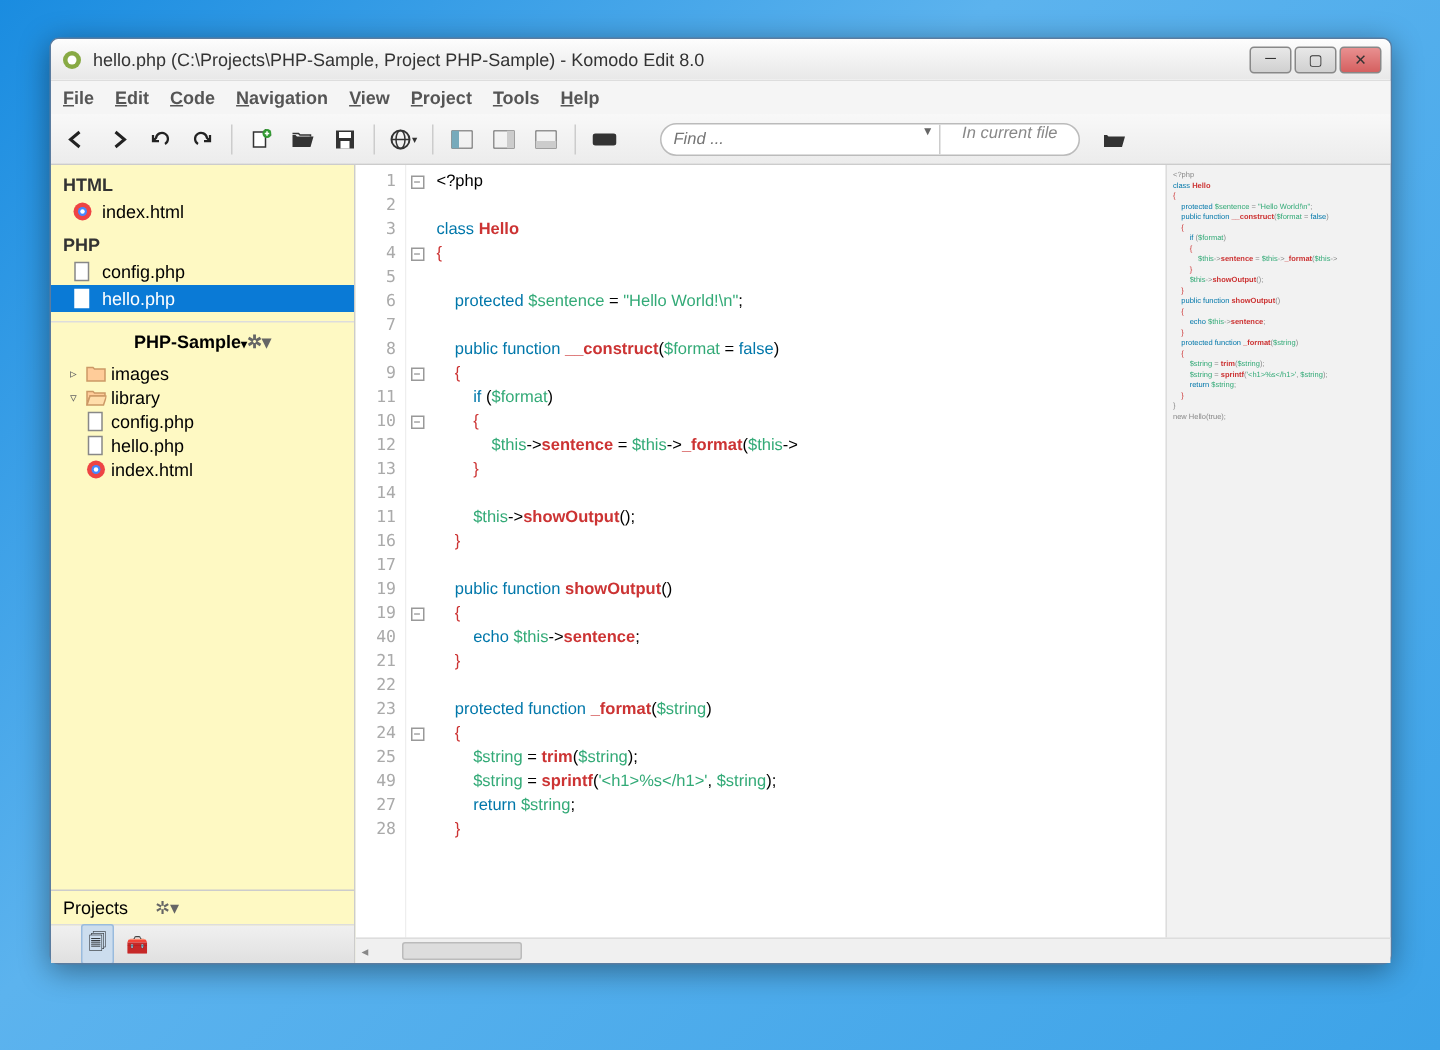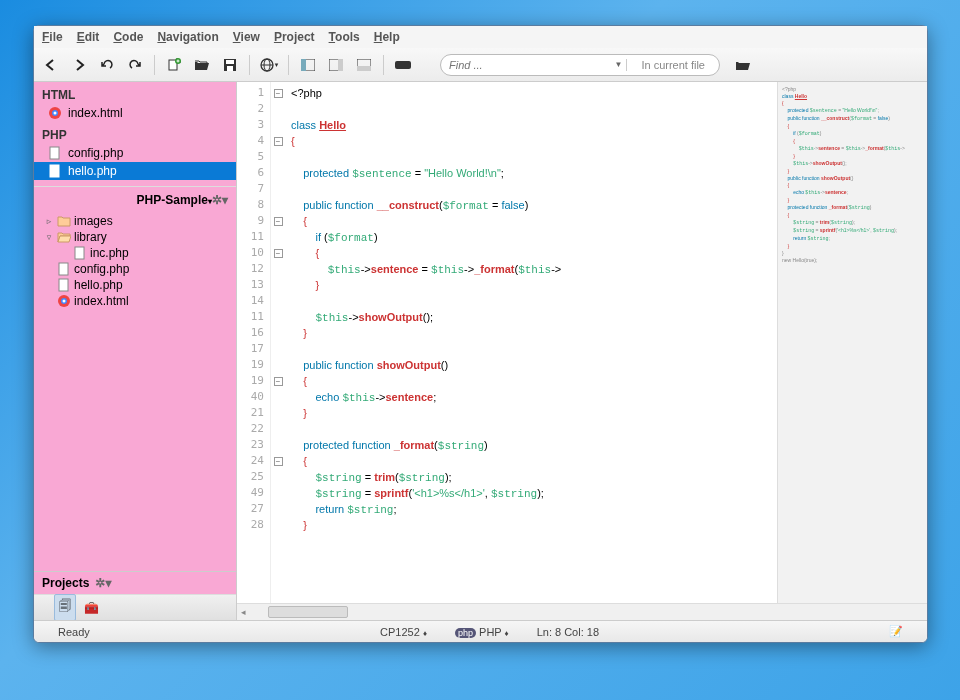--- a/index.html
+++ b/index.html
@@ -10,69 +10,81 @@
 .titlebar .title { flex: 1; font-size: 12px; color: #333; }
 .winbtns { display: flex; gap: 2px; }
 .winbtn { width: 28px; height: 18px; background: linear-gradient(#e8e8e8,#d0d0d0); border: 1px solid #888; border-radius: 3px; display: flex; align-items: center; justify-content: center; font-size: 10px; color: #333; cursor: pointer; }
 .winbtn.close { background: linear-gradient(#e89090,#d56060); }
 .menubar { height: 22px; background: #f5f5f5; display: flex; align-items: center; padding: 0 8px; font-size: 12px; color: #555; gap: 14px; }
 .menubar span { cursor: pointer; font-weight: bold; }
 .menubar .u { text-decoration: underline; }
 .toolbar { height: 34px; background: linear-gradient(#f8f8f8,#ececec); border-bottom: 1px solid #ccc; display: flex; align-items: center; padding: 0 6px; gap: 6px; }
 .tbtn { width: 22px; height: 22px; display: flex; align-items: center; justify-content: center; color: #333; cursor: pointer; border-radius: 2px; }
 .tsep { width: 1px; height: 20px; background: #ccc; margin: 0 2px; }
-.find-box { display: flex; align-items: center; background: #fff; border: 1px solid #bbb; border-radius: 11px; height: 22px; width: 280px; margin-left: 20px; overflow: hidden; }
+.find-box { display: flex; background: #fff; border: 1px solid #bbb; border-radius: 11px; height: 22px; width: 280px; margin-left: 20px; overflow: hidden; }
 .find-box input { border: none; outline: none; font-size: 11px; font-style: italic; color: #888; padding: 0 8px; flex: 1; background: transparent; }
-.find-box .part2 { border-left: 1px solid #ccc; padding: 0 14px; font-size: 11px; color: #888; white-space: nowrap; }
+.find-box .part2 { border-left: 1px solid #ccc; padding: 0 14px; font-size: 11px; font-style: italic; color: #888; white-space: nowrap; }
 .find-box .dd { font-size: 8px; color: #666; padding-right: 4px; }
 .main { flex: 1; display: flex; overflow: hidden; }
-.sidebar { width: 203px; background: #f9a8d4; border-right: 1px solid #ccc; display: flex; flex-direction: column; font-size: 12px; }
+.sidebar { width: 203px; background: #fef9c3; border-right: 1px solid #ccc; display: flex; flex-direction: column; font-size: 12px; }
 .sb-top { flex: 0 0 auto; border-bottom: 1px solid #ddd; padding-bottom: 6px; }
 .sb-header { font-weight: bold; color: #333; padding: 6px 8px 2px; font-size: 12px; }
 .sb-item { display: flex; align-items: center; padding: 2px 8px 2px 14px; gap: 6px; cursor: pointer; }
 .sb-item.sel { background: #0a7ad6; color: #fff; }
 .sb-icon { width: 14px; height: 14px; flex-shrink: 0; }
 .sb-mid { flex: 1; overflow: hidden; }
-.sb-proj-head { display: flex; align-items: center; justify-content: flex-end; padding: 6px 8px; font-weight: bold; }
+.sb-proj-head { display: flex; align-items: center; justify-content: center; padding: 6px 8px; font-weight: bold; }
 .sb-gear { font-size: 12px; color: #666; cursor: pointer; }
 .tree { padding: 0 4px; }
 .tree-item { display: flex; align-items: center; padding: 1px 0; gap: 3px; cursor: pointer; }
 .tw { width: 10px; font-size: 9px; color: #666; text-align: center; }
 .sb-bot { border-top: 1px solid #ccc; }
-.sb-bot-head { display: flex; align-items: flex-start; gap: 6px; padding: 4px 8px; font-weight: bold; font-size: 12px; }
+.sb-bot-head { display: flex; align-items: flex-start; gap: 18px; padding: 4px 8px; font-weight: normal; font-size: 12px; }
 .sb-bot-icons { height: 26px; background: linear-gradient(#f0f0f0,#e0e0e0); display: flex; align-items: center; padding: 0 20px; gap: 8px; border-top: 1px solid #ddd; }
 .editor-area { flex: 1; display: flex; overflow: hidden; position: relative; }
 .gutter { width: 34px; background: #fff; border-right: 1px solid #eee; text-align: right; padding-top: 3px; }
 .gutter .ln { font: 11px/16px Consolas, monospace; color: #aaa; padding-right: 6px; }
 .fold { width: 14px; background: #fff; padding-top: 3px; }
 .fold .fr { height: 16px; display: flex; align-items: center; justify-content: center; }
 .fbox { width: 9px; height: 9px; border: 1px solid #999; font-size: 8px; line-height: 7px; text-align: center; color: #666; cursor: pointer; }
 .code { flex: 1; padding: 3px 6px; font: 11px/16px Consolas, "Courier New", monospace; white-space: pre; overflow: hidden; position:relative; }
 .code .line { height: 16px; }
 .c-kw { color: #0077aa; }
 .c-br { color: #c33; }
-.c-var { color: #3a7; font-family: Liberation Mono, monospace; }
+.c-var { color: #3a7; }
 .c-fn { color: #c33; font-weight: bold; }
-.c-cls { color: #c33; font-weight: bold; text-decoration: underline; }
+.c-cls { color: #c33; font-weight: bold; }
 .c-str { color: #3a7; }
 .minimap { width: 150px; background: #f2f2f2; border-left: 1px solid #ddd; font: 5px/7px Consolas, monospace; padding: 4px; color: #888; overflow: hidden; }
 .minimap .mm-line { white-space: pre; }
 .hscroll { position: absolute; bottom: 0; left: 0; right: 0; height: 17px; background: #f0f0f0; border-top: 1px solid #ddd; display: flex; align-items: center; }
 .hscroll .thumb { margin-left: 18px; width: 80px; height: 12px; background: #ddd; border: 1px solid #bbb; border-radius: 2px; }
 .statusbar { height: 22px; background: linear-gradient(#f6f6f6,#e8e8e8); border-top: 1px solid #ccc; display: flex; align-items: center; font-size: 11px; color: #444; padding: 0 10px; border-radius: 0 0 6px 6px; }
 .statusbar .seg { padding: 0 14px; }
 .statusbar .spacer { flex: 1; }
 .close-x { position:absolute; right:6px; font-size:11px; color:#888; cursor:pointer; }
 svg { display: block; }
 </style>
 </head>
 <body>
 
 <div class="window">
 
+  <div class="titlebar">
+    <svg class="icon" viewBox="0 0 16 16">
+        <circle cx="8" cy="8" r="6" fill="#8a4"></circle>
+        <circle cx="8" cy="8" r="3" fill="#fff"></circle>
+      </svg>
+    <div class="title">hello.php (C:\Projects\PHP-Sample, Project PHP-Sample) - Komodo Edit 8.0</div>
+    <div class="winbtns">
+      <div class="winbtn">─</div>
+      <div class="winbtn">▢</div>
+      <div class="winbtn close">✕</div>
+    </div>
+  </div>
 
   <div class="menubar">
     <span><span class="u">F</span>ile</span>
     <span><span class="u">E</span>dit</span>
     <span><span class="u">C</span>ode</span>
     <span><span class="u">N</span>avigation</span>
     <span><span class="u">V</span>iew</span>
     <span><span class="u">P</span>roject</span>
     <span><span class="u">T</span>ools</span>
     <span><span class="u">H</span>elp</span>
@@ -208,27 +220,20 @@
               </svg>
               <span>images</span>
             </div>
             <div class="tree-item" style="padding-left: 6px;">
               <span class="tw">▿</span>
               <svg class="sb-icon" viewBox="0 0 14 14">
                 <path d="M1 3 L5 3 L6 4 L13 4 L13 6 L3 6 L1 12 Z" fill="#fc9" stroke="#c96"></path>
                 <path d="M1 12 L3 6 L14 6 L12 12 Z" fill="#fda" stroke="#c96"></path>
               </svg>
               <span>library</span>
-            </div>
-            <div class="tree-item" style="padding-left: 22px;">
-              <span class="tw"></span>
-              <svg class="sb-icon" viewBox="0 0 14 14">
-                <rect x="2" y="1" width="9" height="12" fill="#fff" stroke="#888"></rect>
-              </svg>
-              <span>inc.php</span>
             </div>
             <div class="tree-item" style="padding-left: 6px;">
               <span class="tw"></span>
               <svg class="sb-icon" viewBox="0 0 14 14">
                 <rect x="2" y="1" width="9" height="12" fill="#fff" stroke="#888"></rect>
               </svg>
               <span>config.php</span>
             </div>
             <div class="tree-item" style="padding-left: 6px;">
               <span class="tw"></span>
@@ -372,23 +377,14 @@
           <div class="mm-line"></div>
         </div>
       <div class="hscroll">
         <span style="padding:0 4px;font-size:9px;color:#888">◂</span>
         <div class="thumb"></div>
       </div>
     </div>
 
   </div>
 
-  <div class="statusbar">
-    <div class="seg">Ready</div>
-    <div class="spacer"></div>
-    <div class="seg"><span>CP1252</span> <span style="font-size:8px">♦</span></div>
-    <div class="seg"><span style="background:#557;color:#fff;padding:0 3px;border-radius:6px;font-size:9px">php</span> <span>PHP</span> <span style="font-size:8px">♦</span></div>
-    <div class="seg">Ln: 8 Col: 18</div>
-    <div class="spacer"></div>
-    <div class="seg">📝</div>
-  </div>
 
 </div>
 
 </body></html>

